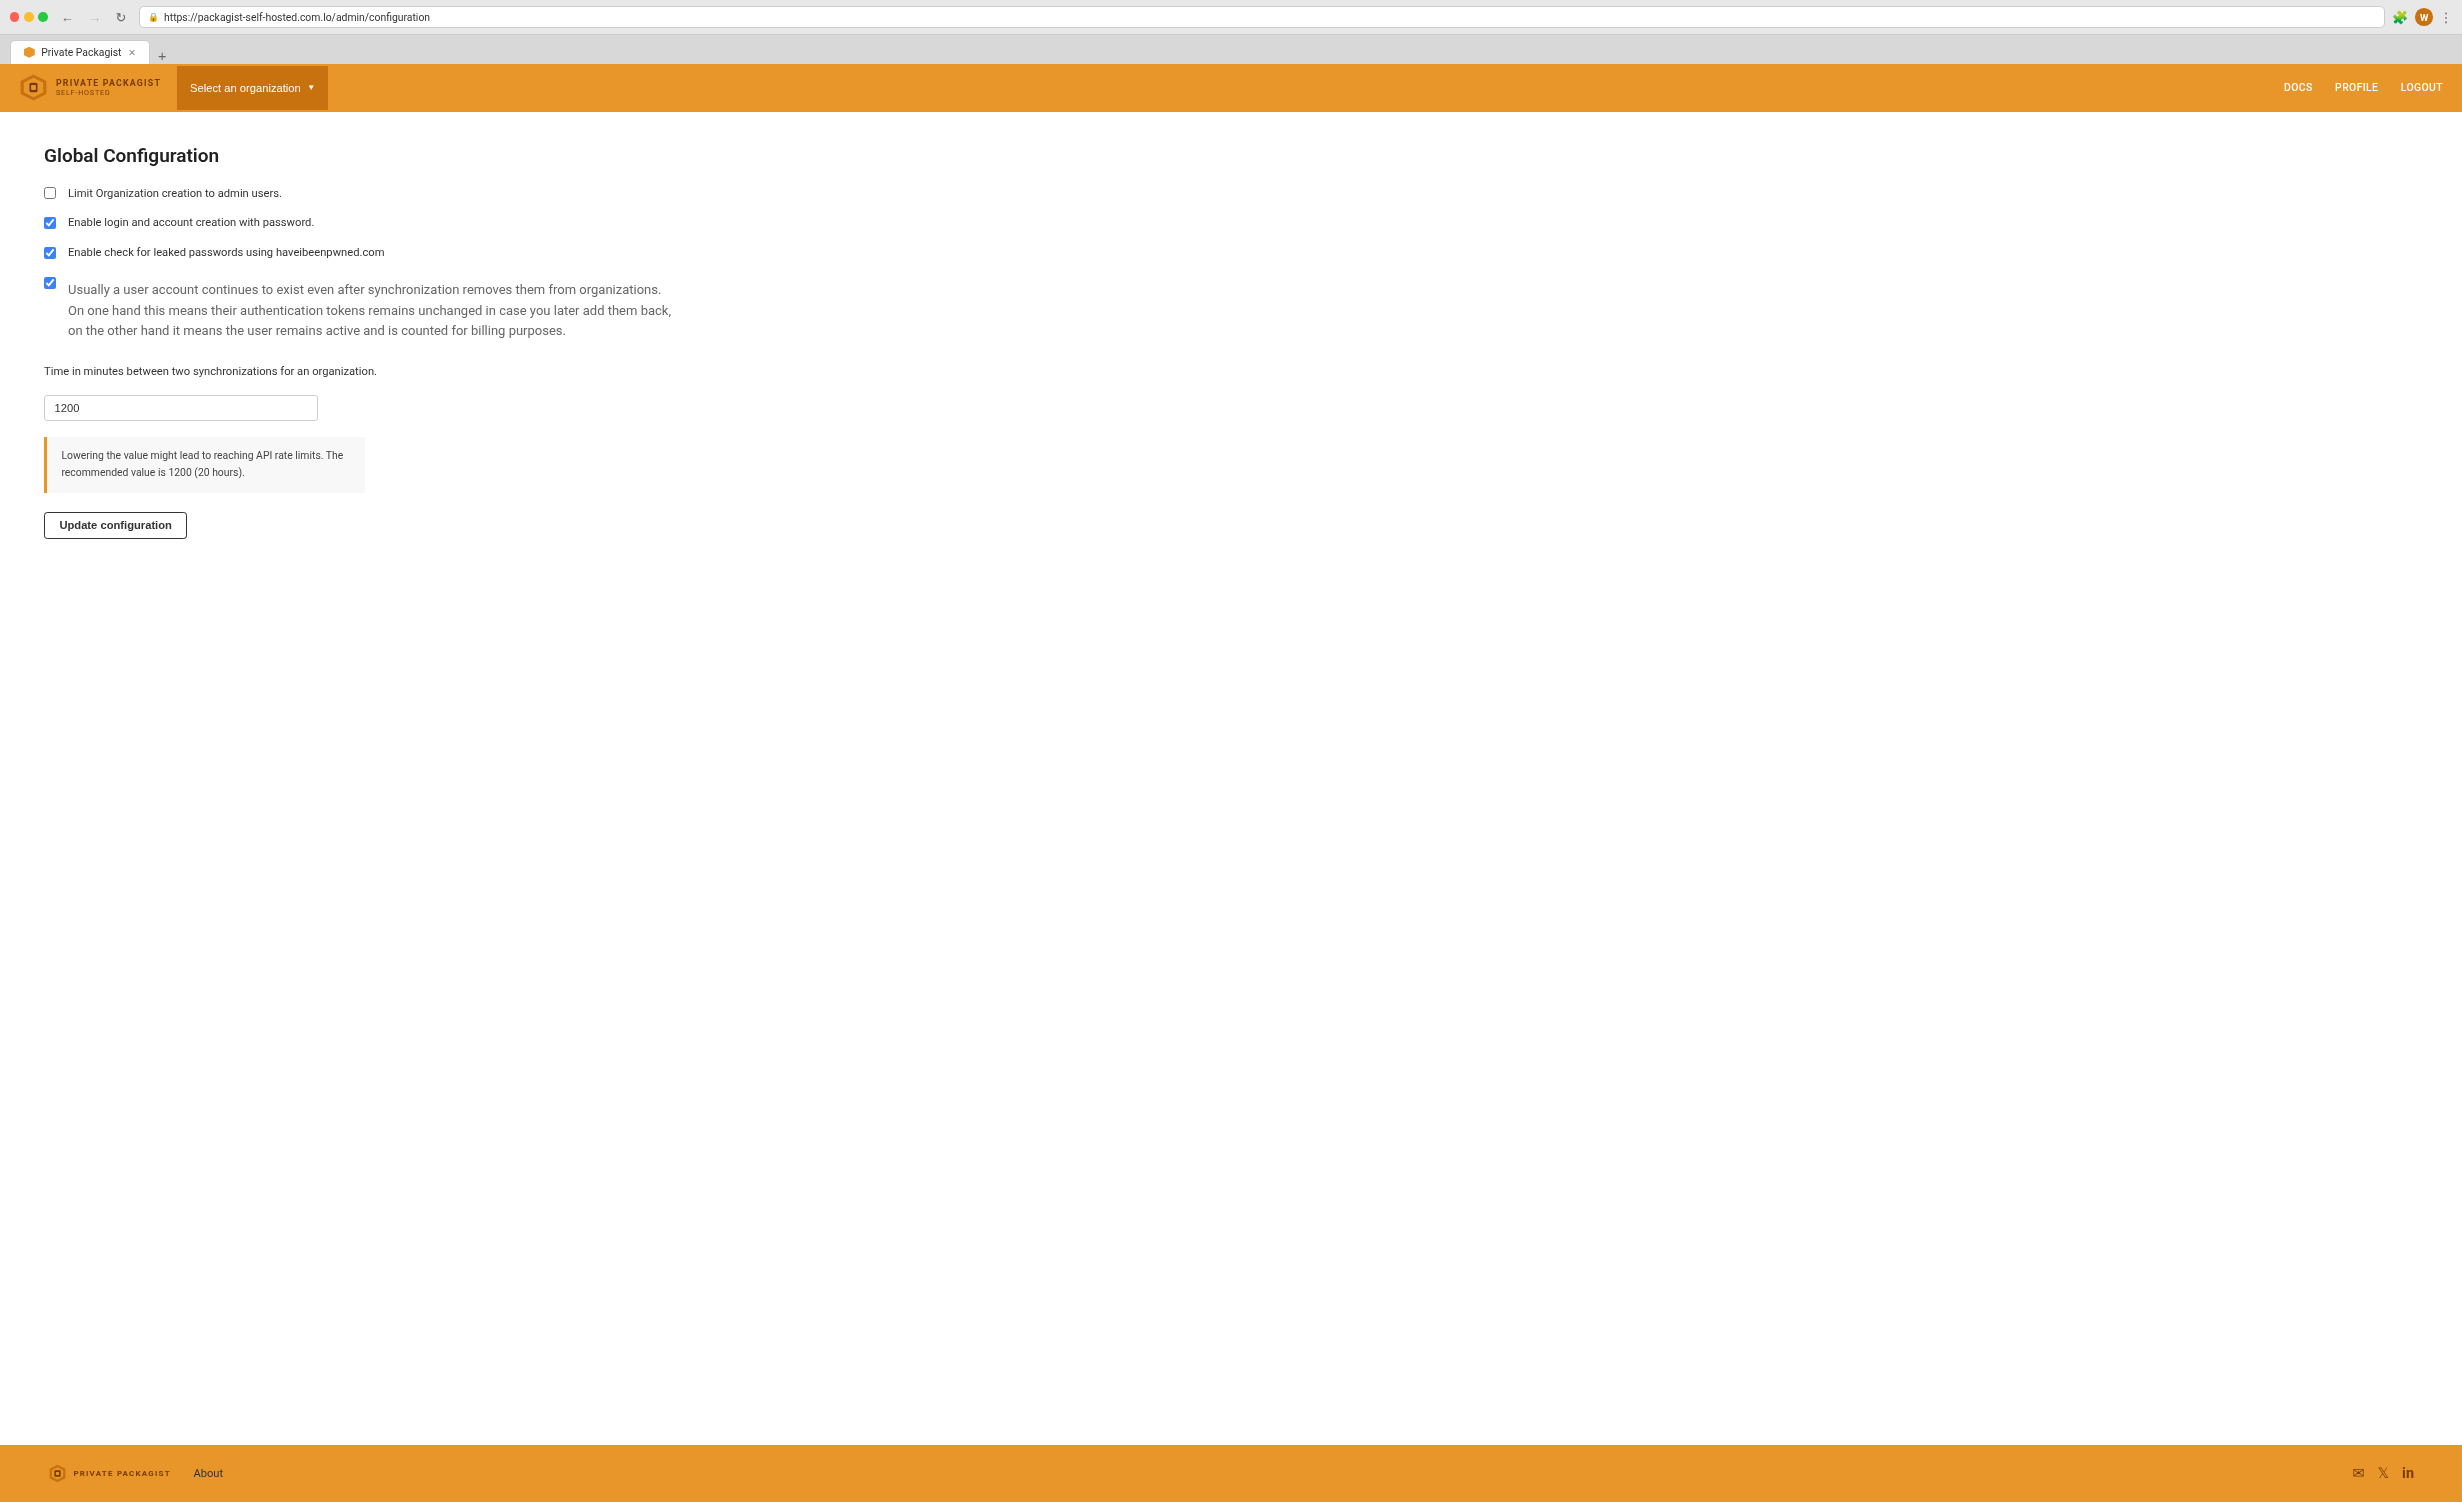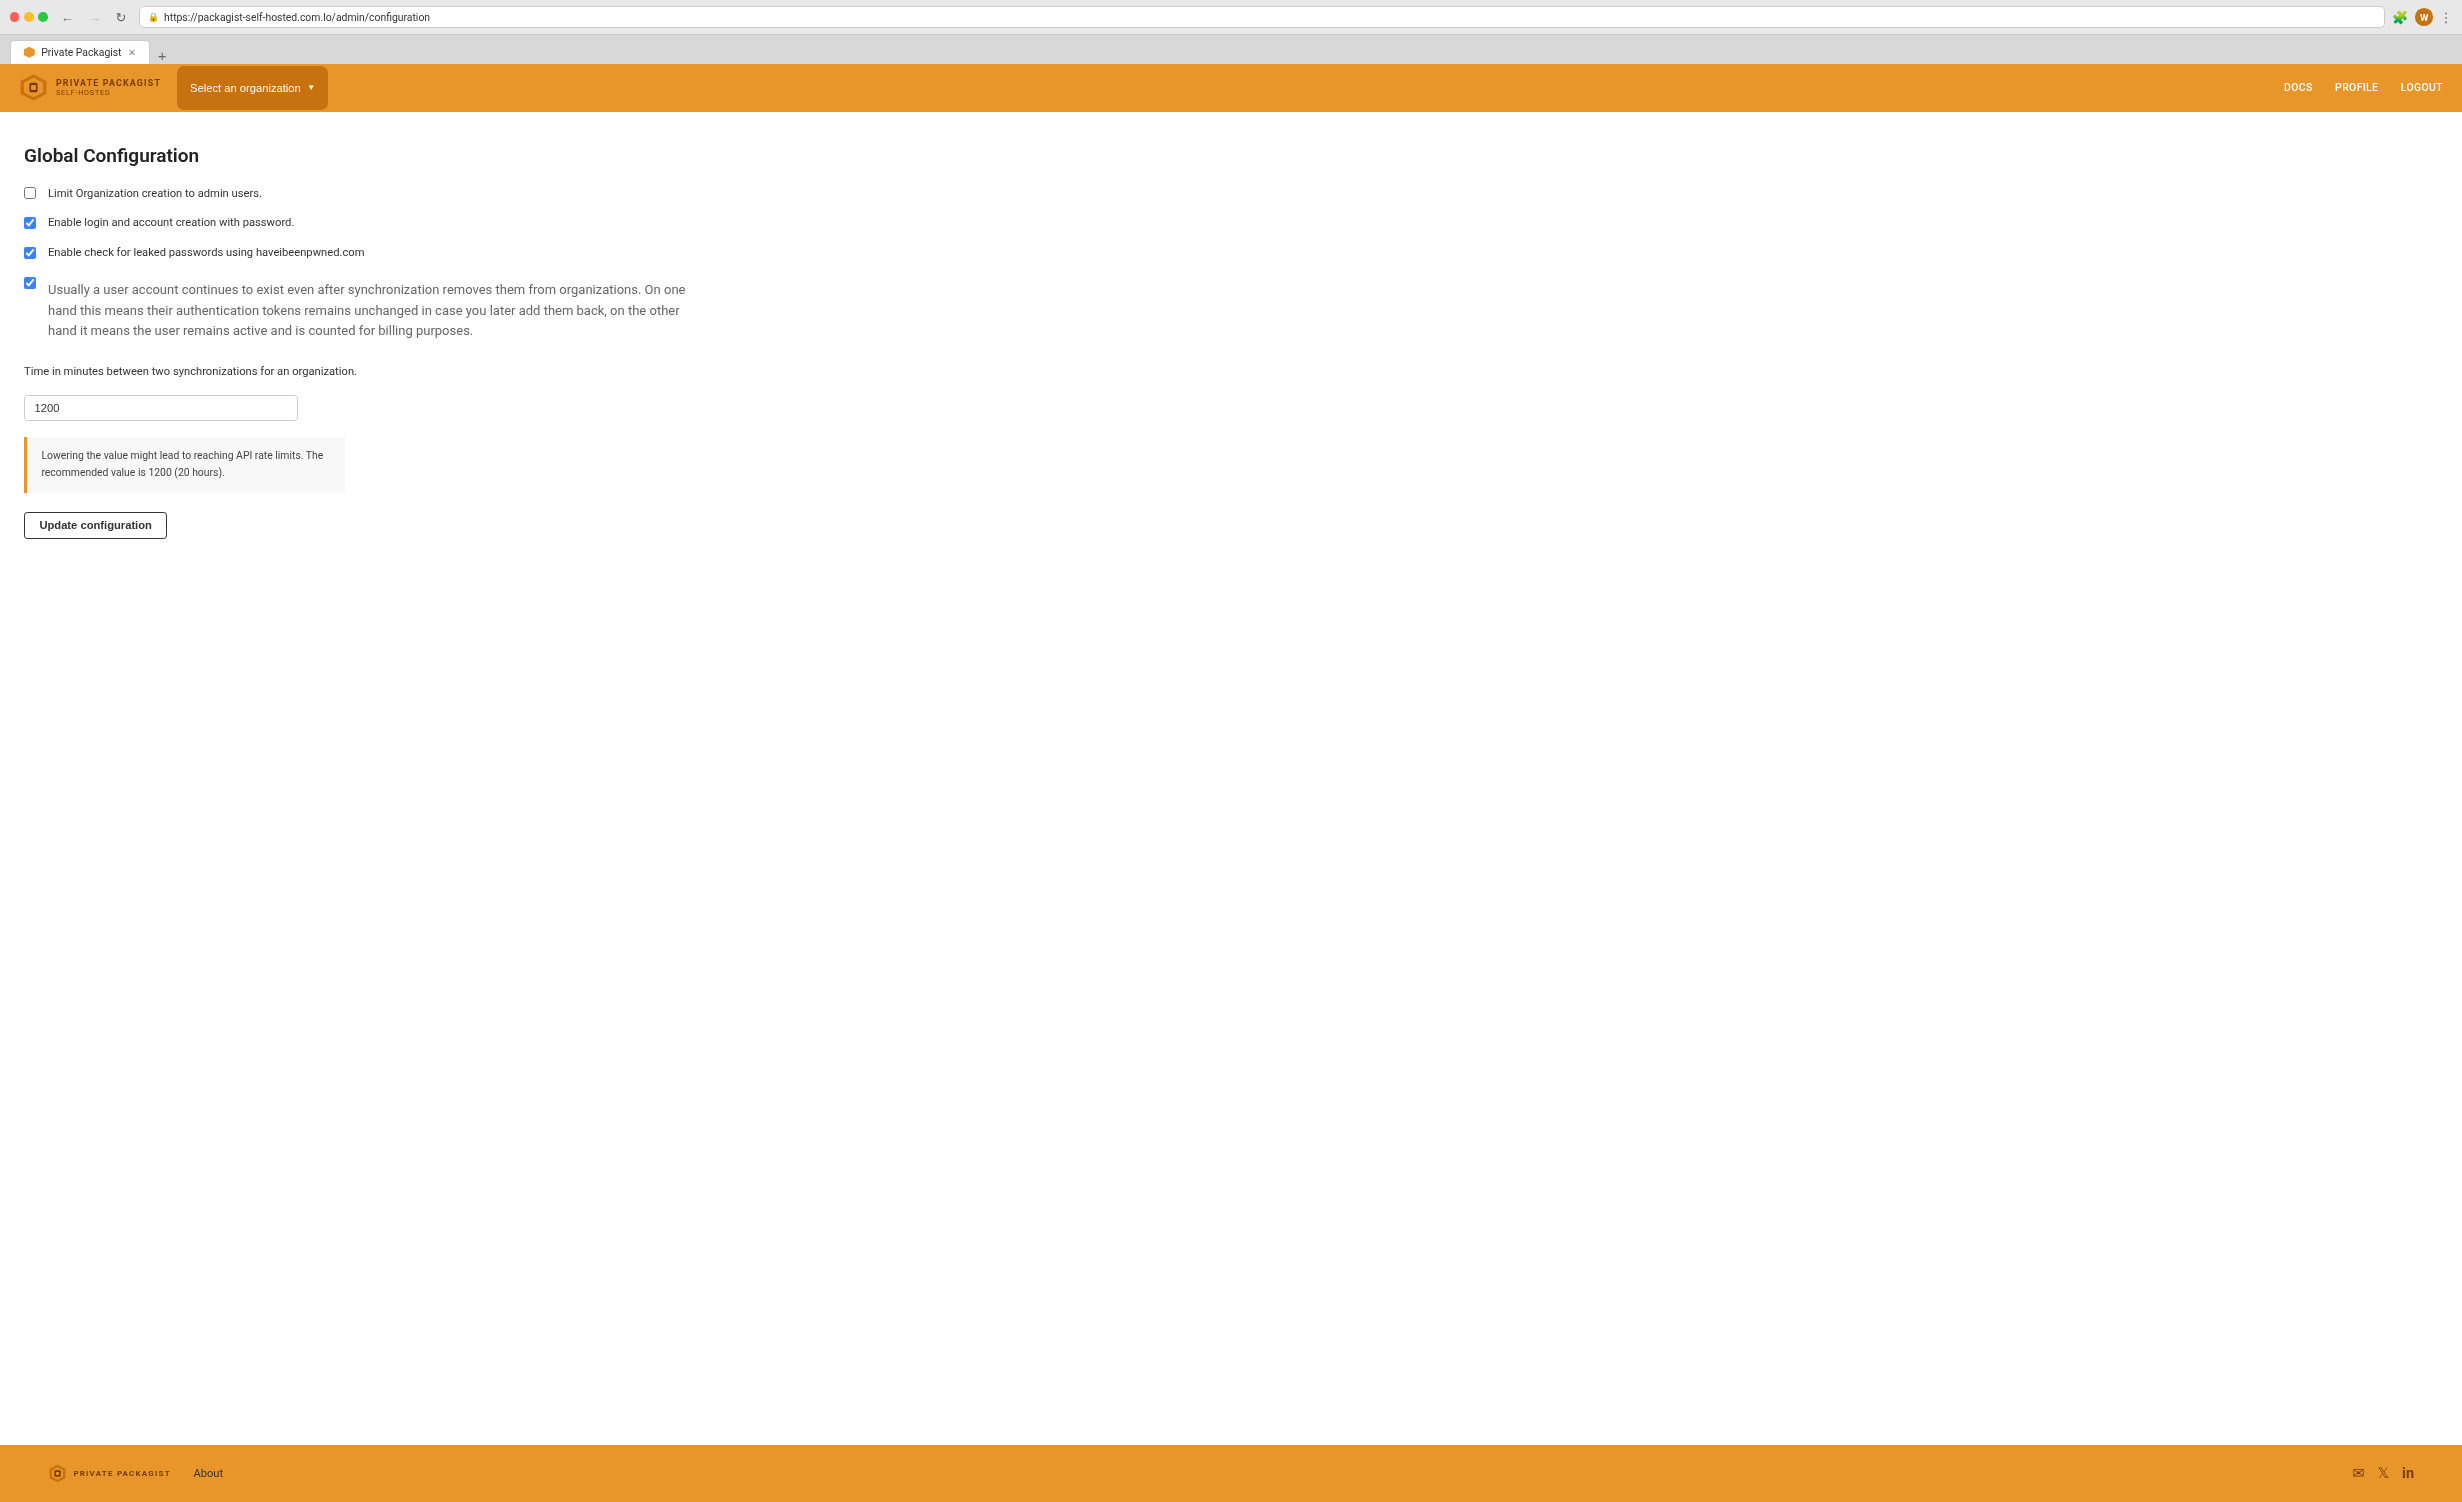--- a/index.html
+++ b/index.html
@@ -26,27 +26,27 @@
     .tab-new { background: none; border: none; font-size: 14.4px; color: #666; cursor: pointer; padding: 0 6.4px; }
 
     
     .header { background: #e8962a; display: flex; align-items: center; padding: 0 19px; height: 48px; }
     .logo { display: flex; align-items: center; gap: 8px; text-decoration: none; margin-right: 16px; }
     .logo-icon { width: 29px; height: 29px; position: relative; }
     .logo-icon svg { width: 29px; height: 29px; }
     .logo-text { display: flex; flex-direction: column; }
     .logo-title { color: #7a3b00; font-size: 8.8px; font-weight: 700; letter-spacing: 1.2px; text-transform: uppercase; }
     .logo-subtitle { color: #7a3b00; font-size: 7.2px; letter-spacing: 0.8px; text-transform: uppercase; }
-    .select-org-btn { background: #c8710f; color: white; border: none; border-radius: 7px; padding: 16px 13px; font-size: 11.2px; cursor: pointer; display: flex; align-items: center; gap: 6.4px; }
+    .select-org-btn { background: #c8710f; color: white; border: none; border-radius: 0; padding: 16px 13px; font-size: 11.2px; cursor: pointer; display: flex; align-items: center; gap: 6.4px; }
     .select-org-btn .chevron { font-size: 8px; }
     .header-nav { margin-left: auto; display: flex; gap: 22.4px; align-items: center; padding-left: 32px; }
     .header-nav a { color: white; text-decoration: none; font-size: 10.4px; font-weight: 500; letter-spacing: 0.4px; text-transform: uppercase; }
 
     
-    .main { flex: 1; padding: 32px 24px; max-width: 721px; }
+    .main { flex: 1; padding: 32px 44px; max-width: 721px; }
     .page-title { font-size: 19px; font-weight: 600; margin-bottom: 19px; color: #222; }
 
     
     .checkbox-group { display: flex; flex-direction: column; gap: 13px; margin-bottom: 22.4px; }
     .checkbox-item { display: flex; align-items: flex-start; gap: 12px; }
     .checkbox-item input[type="checkbox"] { margin-top: 1.6px; width: 12px; height: 12px; accent-color: #3b82f6; flex-shrink: 0; cursor: pointer; }
     .checkbox-label { font-size: 11.2px; color: #333; line-height: 1.5; }
     .checkbox-desc { font-size: 13px; color: #666; margin-top: 4.8px; line-height: 1.6; }
 
     

